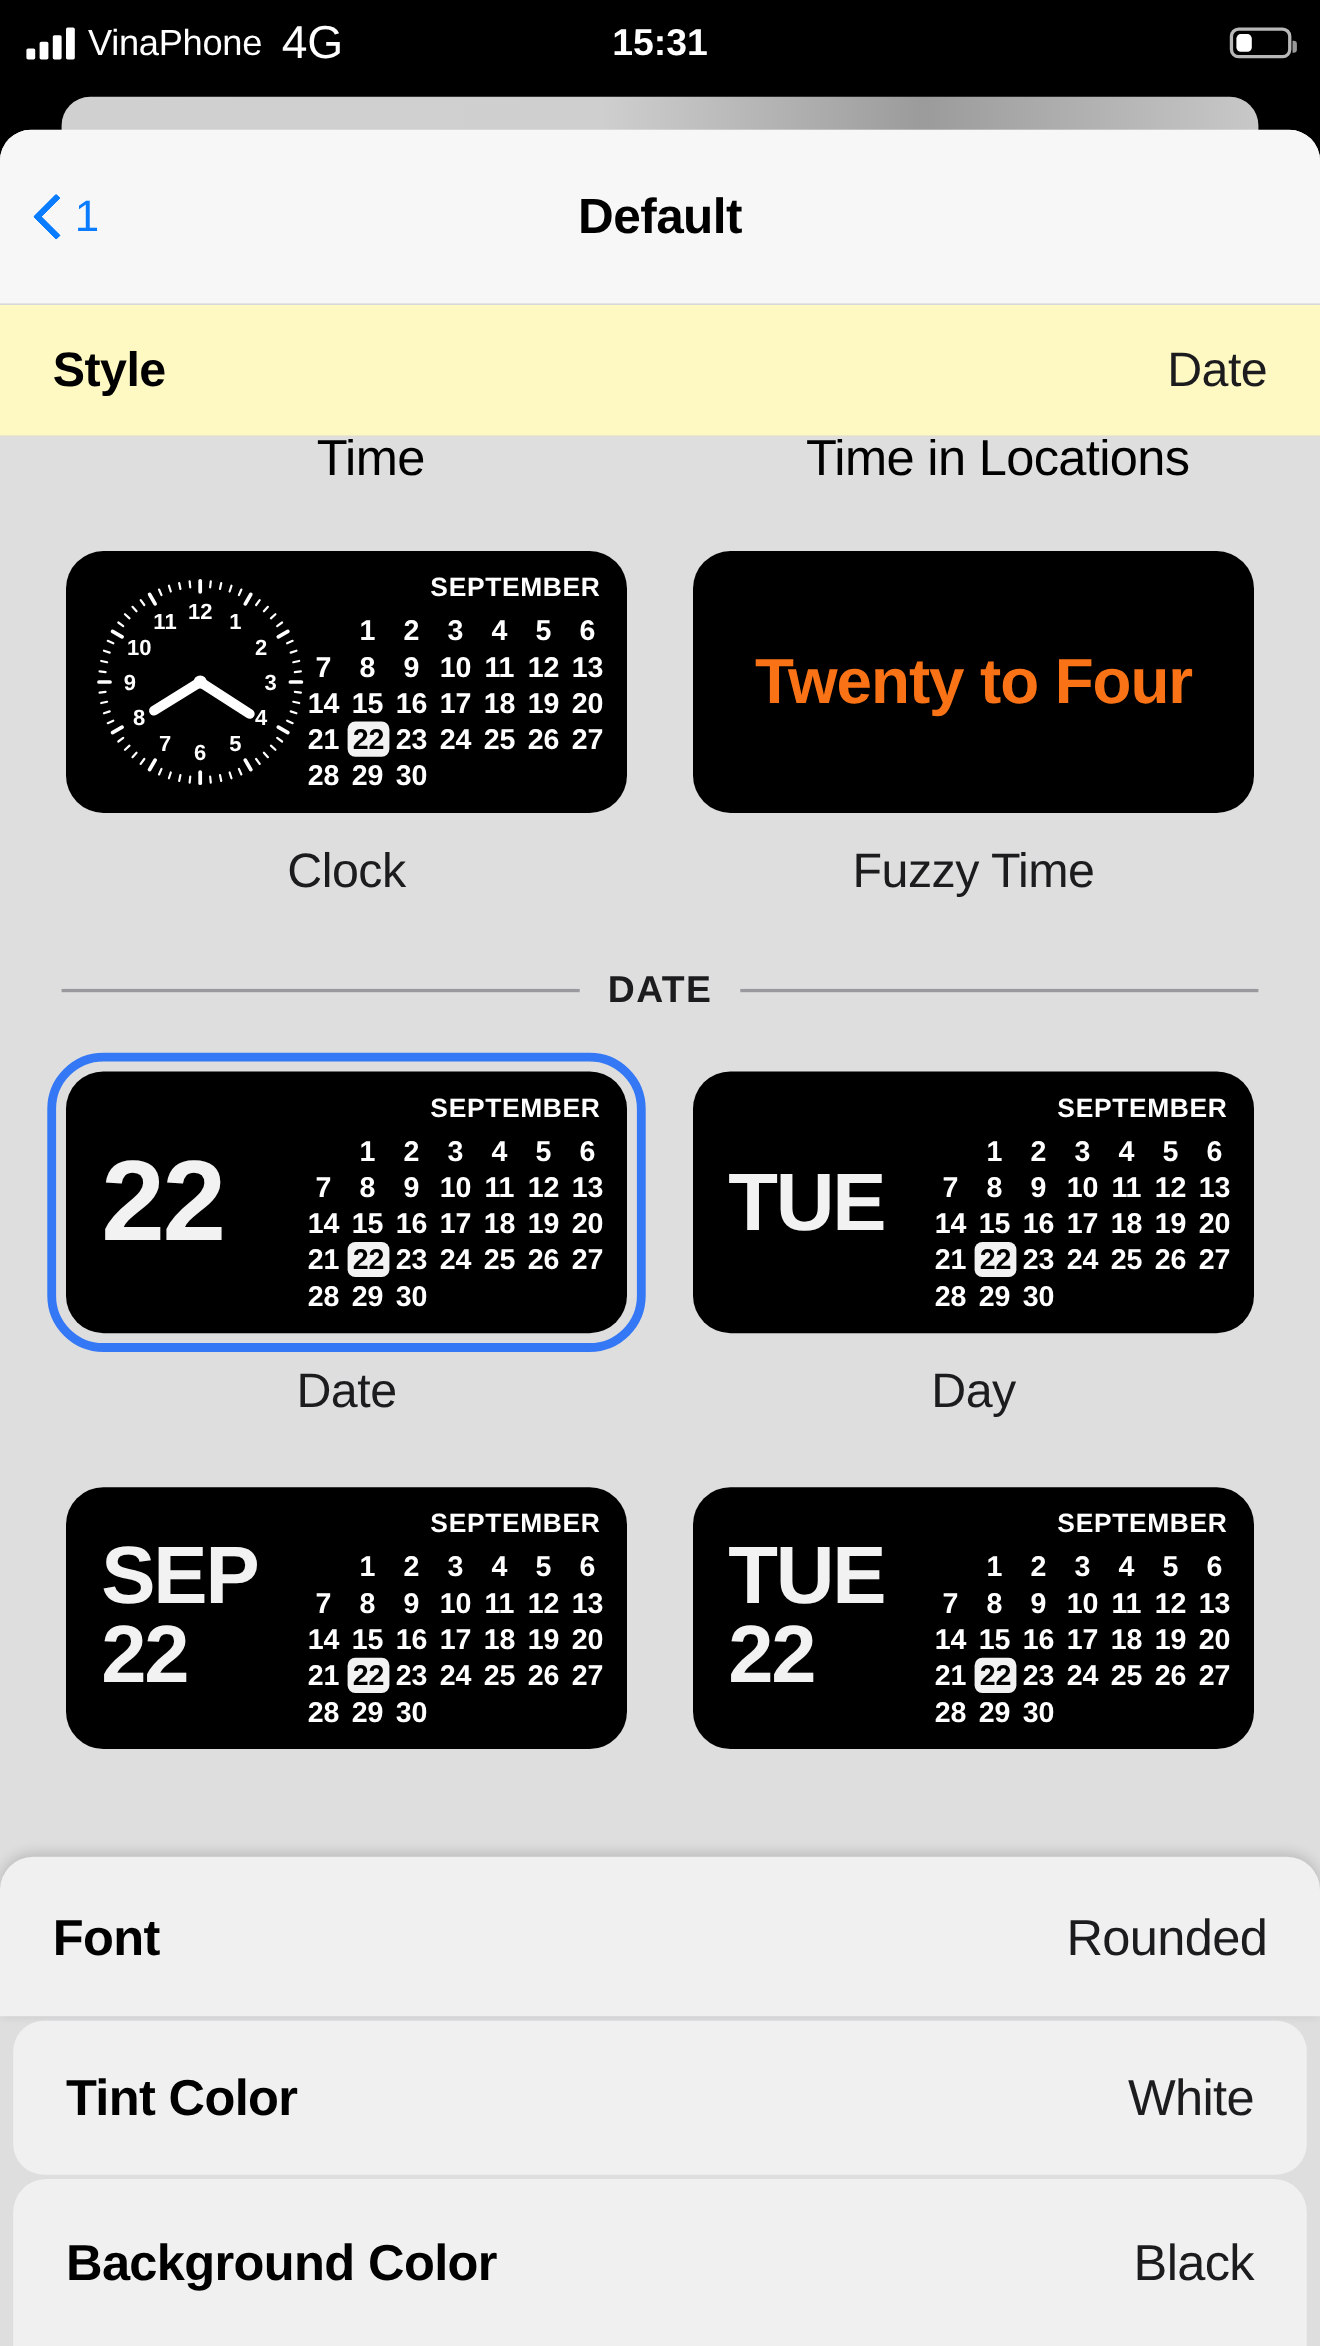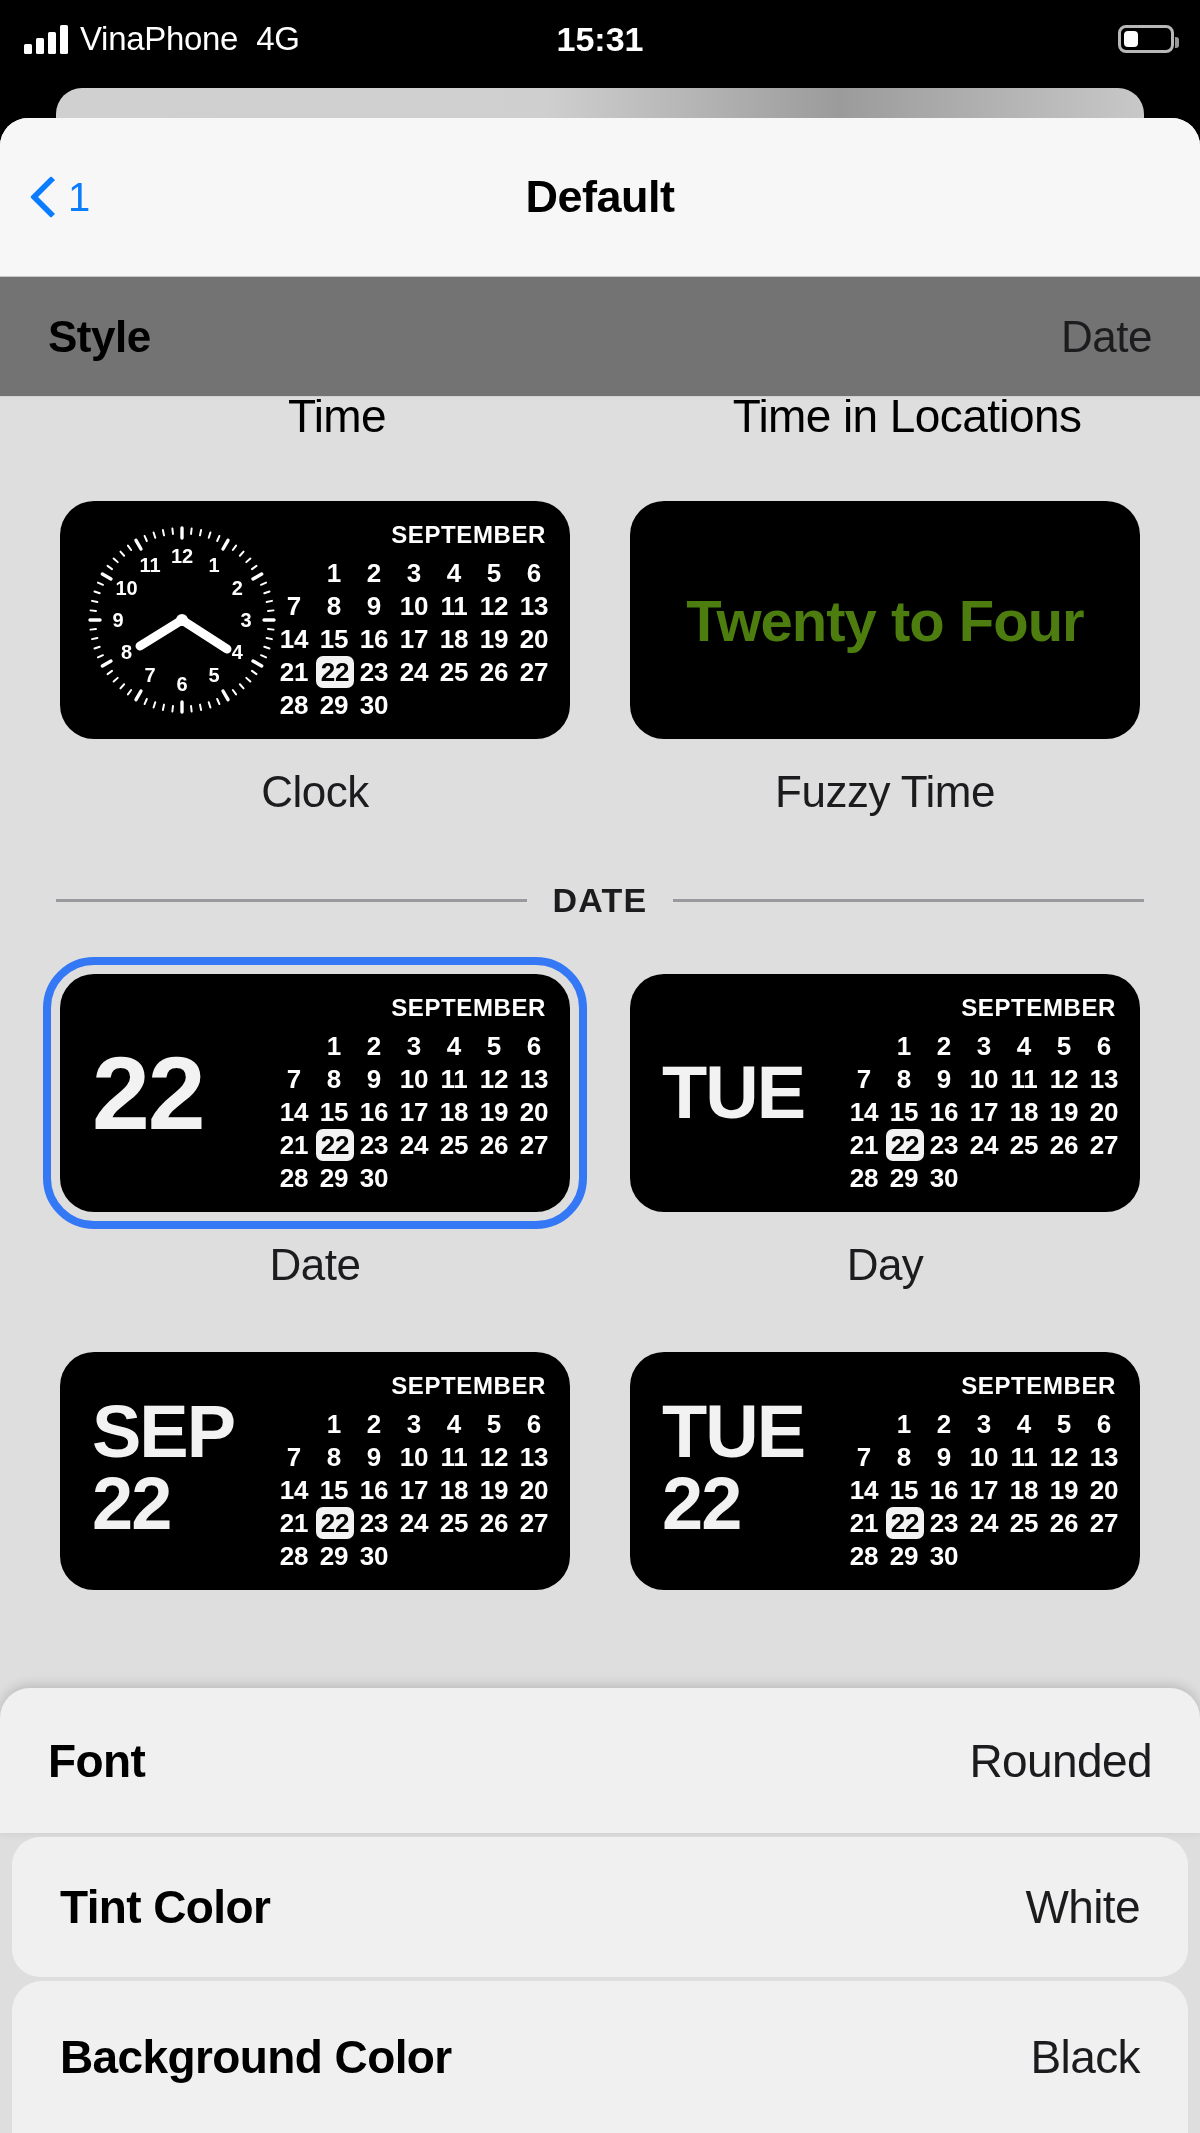--- a/index.html
+++ b/index.html
@@ -53,21 +53,21 @@
   .signal-bars i:nth-child(1) { height: 10px; }
   .signal-bars i:nth-child(2) { height: 16px; }
   .signal-bars i:nth-child(3) { height: 22px; }
   .signal-bars i:nth-child(4) { height: 29px; }
 
   .carrier-name {
     font-size: 33px;
     letter-spacing: -0.3px;
   }
   .network-type {
-    font-size: 33px;
+    font-size: 42px;
     margin-left: 6px;
     letter-spacing: -0.3px;
   }
   .status-time {
     position: absolute;
     left: 0; right: 0;
     text-align: center;
     font-size: 34px;
     font-weight: bold;
     letter-spacing: 0px;
@@ -173,21 +173,21 @@
     text-align: center;
     font-size: 45px;
     font-weight: bold;
     color: #000;
     letter-spacing: -0.5px;
   }
 
   
   .style-row {
     height: 120px;
-    background: #737373;
+    background: #fef9c3;
     display: flex;
     align-items: center;
     justify-content: space-between;
     padding: 0 48px;
     border-bottom: 1.5px solid #d2d2d4;
     cursor: pointer;
   }
   .style-label {
     font-size: 44px;
     font-weight: bold;
@@ -321,21 +321,21 @@
   }
   .clock-face svg { display: block; }
 
   
   .fuzzy-text {
     position: absolute;
     left: 0; right: 0;
     top: 50%;
     transform: translateY(-50%);
     text-align: center;
-    color: #4d7c0f;
+    color: #f97316;
     font-size: 58px;
     font-weight: bold;
     letter-spacing: -1px;
     padding: 0 18px;
   }
 
   
   .section-divider {
     display: flex;
     align-items: center;

